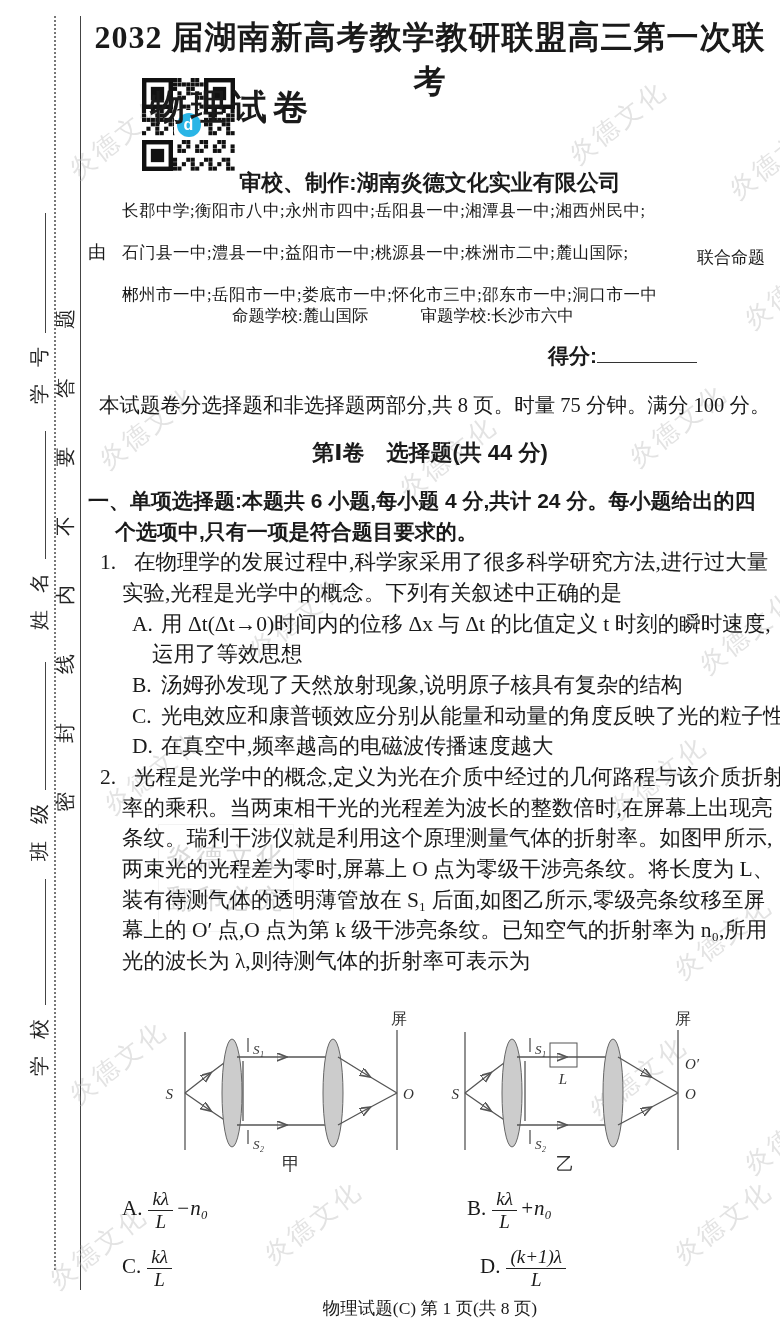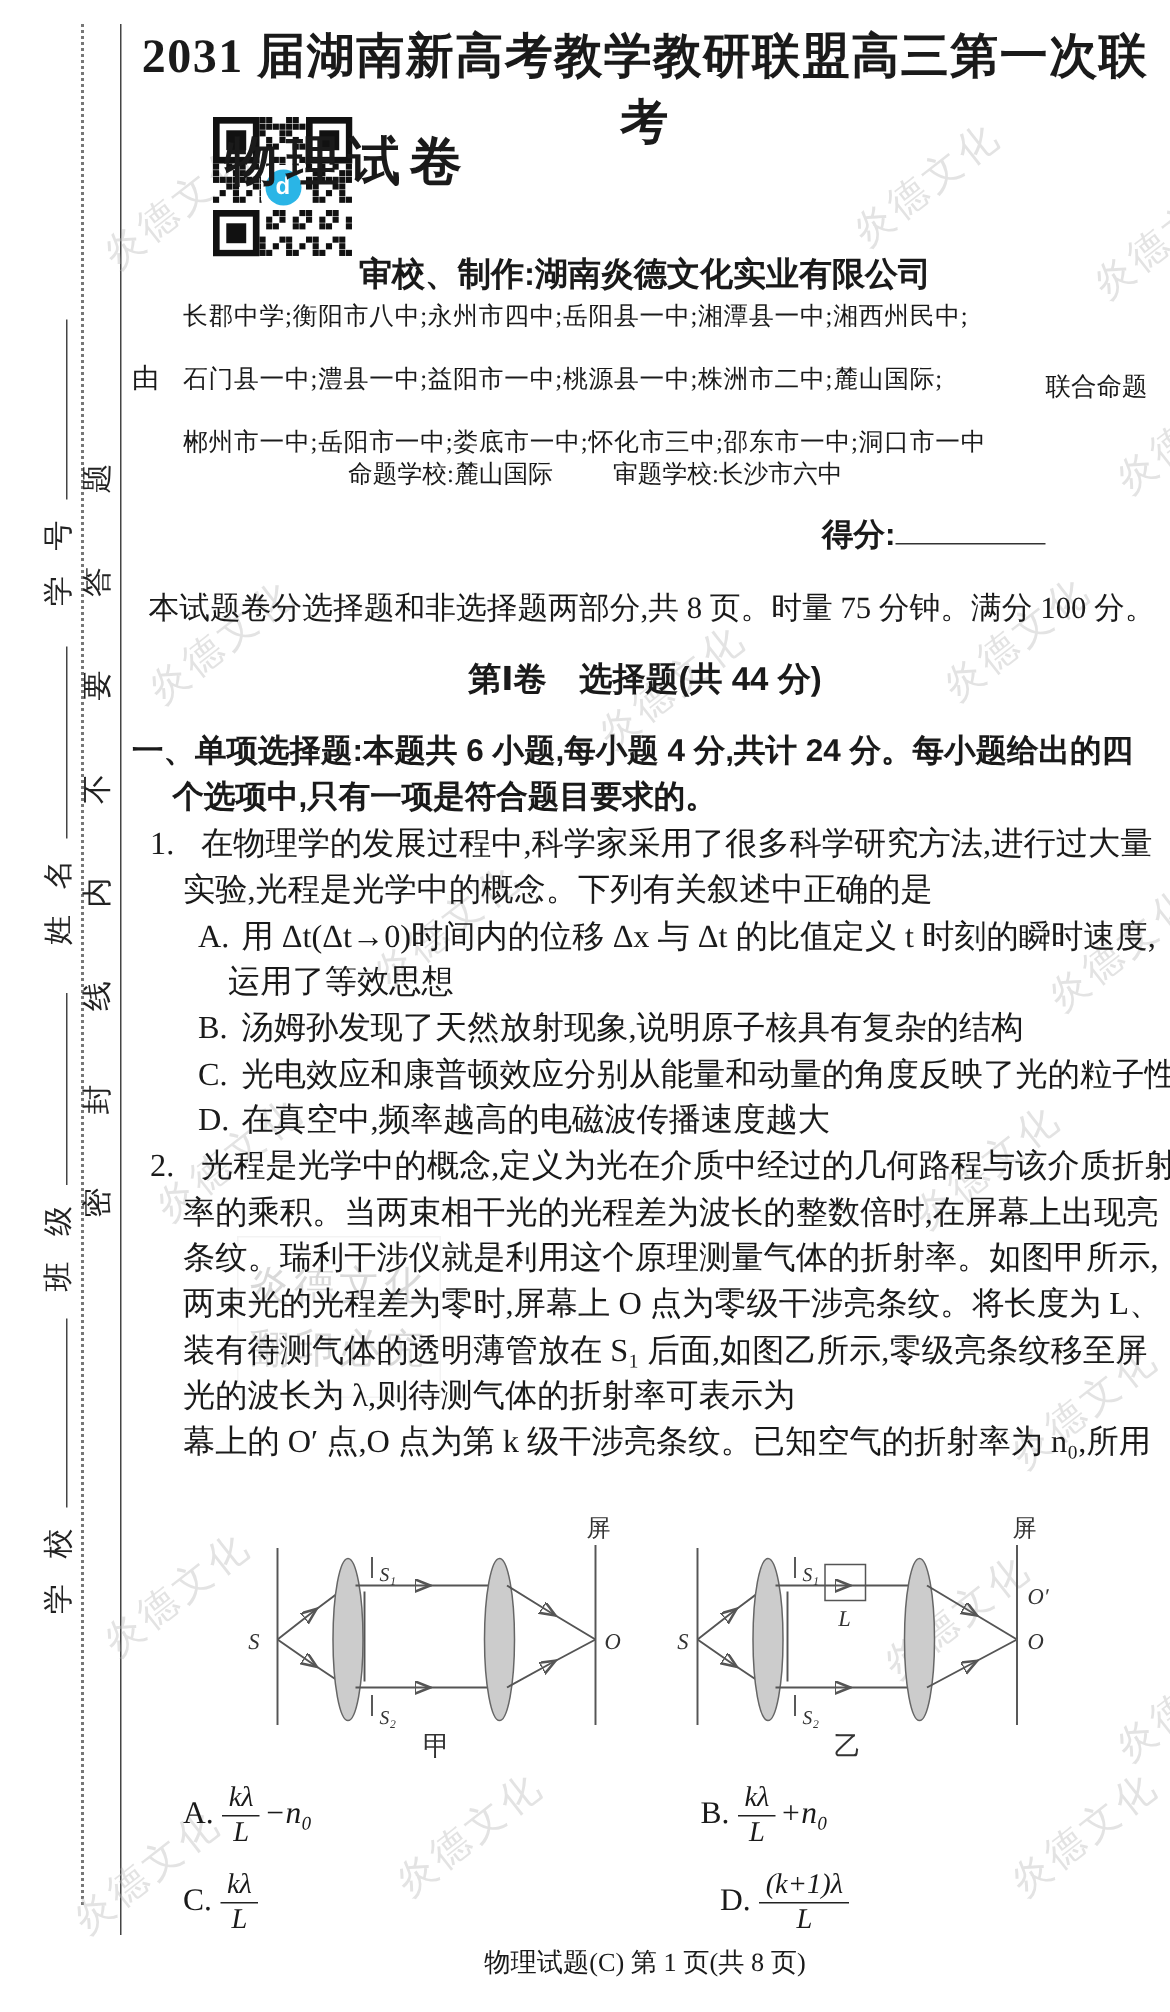--- a/index.html
+++ b/index.html
@@ -32,21 +32,21 @@
            width:30px;height:30px;background:#fff;border-radius:7px;
            display:flex;align-items:center;justify-content:center;}
   .qr-dot{width:24px;height:24px;border-radius:50%;background:#2ab5e6;color:#fff;
           display:flex;align-items:center;justify-content:center;
           font:bold 16px/1 "Liberation Sans","DejaVu Sans",sans-serif;}
   
   .school-line{left:122px;width:580px;font-size:16.5px;letter-spacing:.5px;}
   .commission-left{left:88px;top:240px;font-size:18px;}
   .commission-right{left:697px;top:246px;font-size:17px;}
   .proposer-line{left:232px;top:305px;font-size:16.5px;}
-  .proposer-line .rev{margin-left:40px;}
+  .proposer-line .rev{margin-left:52px;}
   
   .score{left:548px;top:342px;font-size:21px;font-weight:bold;}
   .score .blank{display:inline-block;width:100px;border-bottom:1.2px solid #333;height:16px;}
   .intro{left:99px;top:391px;font-size:20.5px;}
   .volume-title{left:88px;top:438px;width:684px;text-align:center;
                 font-size:22px;font-weight:bold;}
   
   .body-text{left:88px;top:486px;width:690px;font-size:21.5px;line-height:30.65px;}
   .ln{white-space:nowrap;}
   .bold{font-weight:bold;font-family:"Liberation Sans","DejaVu Sans",sans-serif;
@@ -90,21 +90,21 @@
 
 <div class="abs seal-dotted"></div>
 <div class="abs seal-solid"></div>
 
 <div class="vrot vfield" style="top:404px;width:188px;"><span>学 号</span><span class="blank" style="width:120px;"></span></div>
 <div class="vrot vfield" style="top:630px;width:210px;"><span>姓 名</span><span class="blank" style="width:128px;"></span></div>
 <div class="vrot vfield" style="top:861px;width:228px;"><span>班 级</span><span class="blank" style="width:128px;"></span></div>
 <div class="vrot vfield" style="top:1076px;width:198px;"><span>学 校</span><span class="blank" style="width:126px;"></span></div>
 <div class="vrot sealtext" style="top:812px;width:370px;">密 封 线 内 不 要 答 题</div>
 
-<div class="abs main-title content">2031 届湖南新高考教学教研联盟高三第一次联考</div>
+<div class="abs main-title content">2032 届湖南新高考教学教研联盟高三第一次联考</div>
 
 <div class="abs qr content">
   <svg id="qr-modules" width="93" height="93" viewBox="0 0 93 93" fill="#111">
       <rect x="31" y="0" width="4.074285714285715" height="4.074285714285715"></rect>
       <rect x="35.42857142857143" y="0" width="4.074285714285715" height="4.074285714285715"></rect>
       <rect x="48.714285714285715" y="0" width="4.074285714285715" height="4.074285714285715"></rect>
       <rect x="53.142857142857146" y="0" width="4.074285714285715" height="4.074285714285715"></rect>
       <rect x="31" y="4.428571428571429" width="4.074285714285715" height="4.074285714285715"></rect>
       <rect x="35.42857142857143" y="4.428571428571429" width="4.074285714285715" height="4.074285714285715"></rect>
       <rect x="39.85714285714286" y="4.428571428571429" width="4.074285714285715" height="4.074285714285715"></rect>
@@ -270,22 +270,22 @@
   <div class="ln ind64">运用了等效思想</div>
   <div class="ln ind44"><span class="optl">B.</span><span>汤姆孙发现了天然放射现象,说明原子核具有复杂的结构</span></div>
   <div class="ln ind44"><span class="optl">C.</span><span>光电效应和康普顿效应分别从能量和动量的角度反映了光的粒子性</span></div>
   <div class="ln ind44"><span class="optl">D.</span><span>在真空中,频率越高的电磁波传播速度越大</span></div>
 
   <div class="ln"><span class="qnum">2.</span><span>光程是光学中的概念,定义为光在介质中经过的几何路程与该介质折射</span></div>
   <div class="ln ind34">率的乘积。当两束相干光的光程差为波长的整数倍时,在屏幕上出现亮</div>
   <div class="ln ind34">条纹。瑞利干涉仪就是利用这个原理测量气体的折射率。如图甲所示,</div>
   <div class="ln ind34">两束光的光程差为零时,屏幕上 O 点为零级干涉亮条纹。将长度为 L、</div>
   <div class="ln ind34">装有待测气体的透明薄管放在 S₁ 后面,如图乙所示,零级亮条纹移至屏</div>
+  <div class="ln ind34">幕上的 O′ 点,O 点为第 k 级干涉亮条纹。已知空气的折射率为 n₀,所用</div>
   <div class="ln ind34">光的波长为 λ,则待测气体的折射率可表示为</div>
-  <div class="ln ind34">幕上的 O′ 点,O 点为第 k 级干涉亮条纹。已知空气的折射率为 n₀,所用</div>
 </div>
 
 <svg class="diag content" style="left:95px;top:1008px;" viewBox="0 0 330 168">
   <defs>
     <marker id="ah1" markerWidth="9" markerHeight="8" refX="5" refY="3.2" orient="auto">
       <path d="M0 0 L8 3.2 L0 6.4 Z" fill="#444" stroke="none"></path>
     </marker>
   </defs>
   <line x1="90" y1="24" x2="90" y2="142"></line>
   <path d="M90 85 L113 67 L137 49" marker-mid="url(#ah1)"></path>

